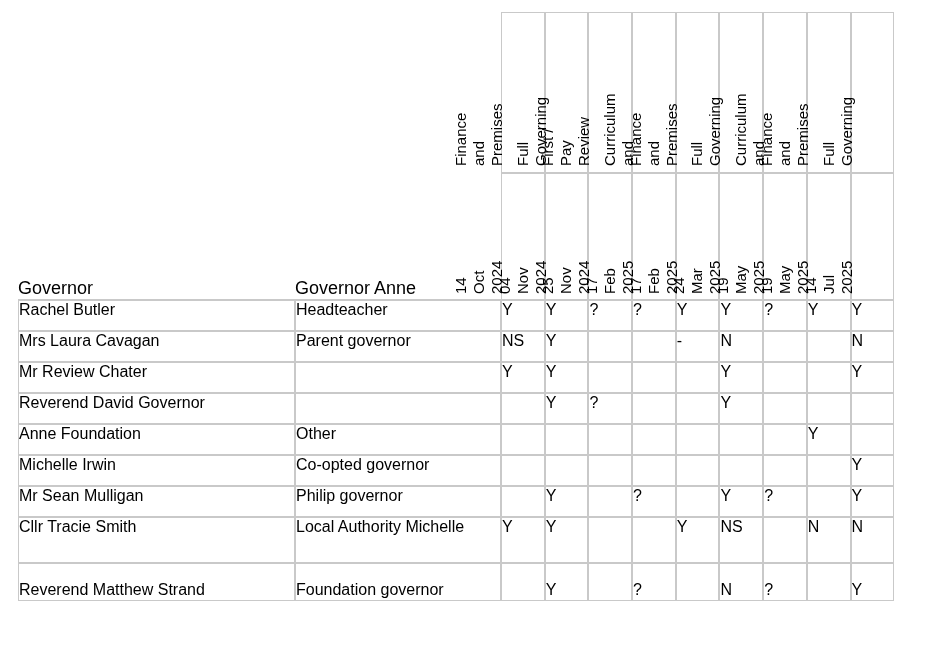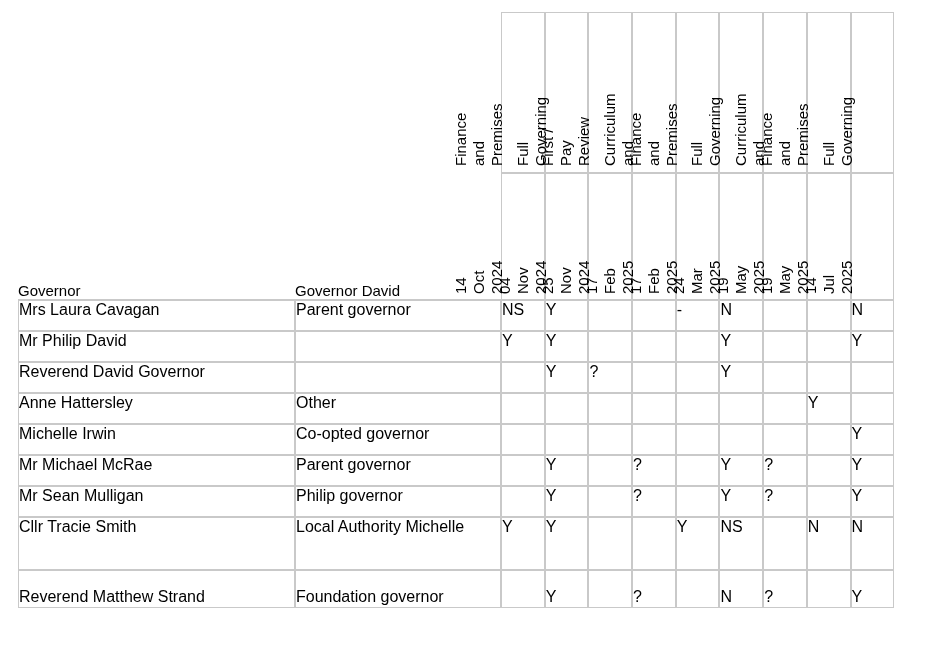--- a/index.html
+++ b/index.html
@@ -41,42 +41,42 @@
     left:4px;bottom:6px;
     transform-origin:0 100%;
     transform:rotate(-90deg);
     font-size:15px;line-height:18px;
     white-space:pre-line;
     color:var(--txt);
   }
   .rotd{bottom:5px;}
   .lbl{
     font-weight:bold;
-    font-size:15px;
+    font-size:18px;
     vertical-align:bottom;
     padding:0 0 5px 6px;
     border-bottom:1px solid var(--bc);
     background:var(--bg);
   }
   
   .c{
     border:1px solid var(--bc);
     font-size:16px;
     vertical-align:top;
     padding:4px 0 0 6px;
     background:var(--bg);
     white-space:nowrap;
     overflow:hidden;
   }
   .m{
     text-align:center;
     padding-left:0;
   }
   tr.r  > td{height:31px;}
-  tr.rt > td{height:53px;}
+  tr.rt > td{height:46px;}
   tr.rl > td{height:38px;vertical-align:middle;padding-top:16px;}
 </style>
 </head>
 <body>
 
 <div class="screen">
   <table class="grid">
     <colgroup>
       <col style="width:277px">
       <col style="width:206px">
@@ -127,21 +127,21 @@
 Premises</div>
           </th>
       <th class="hcell">
             <div class="rot">Full
 Governing</div>
           </th>
     </tr>
 
     <tr class="hr2">
       <td class="lbl">Governor</td>
-      <td class="lbl">Governor David</td>
+      <td class="lbl">Governor Anne</td>
       <th class="hcell">
             <div class="rot rotd">14 Oct
 2024</div>
           </th>
       <th class="hcell">
             <div class="rot rotd">04 Nov
 2024</div>
           </th>
       <th class="hcell">
             <div class="rot rotd">25 Nov
@@ -166,35 +166,48 @@
       <th class="hcell">
             <div class="rot rotd">19 May
 2025</div>
           </th>
       <th class="hcell">
             <div class="rot rotd">14 Jul
 2025</div>
           </th>
     </tr>
 
+    <tr class="r">
+      <td class="c">Rachel Butler</td>
+      <td class="c">Headteacher</td>
+      <td class="c m">Y</td>
+      <td class="c m">Y</td>
+      <td class="c m">?</td>
+      <td class="c m">?</td>
+      <td class="c m">Y</td>
+      <td class="c m">Y</td>
+      <td class="c m">?</td>
+      <td class="c m">Y</td>
+      <td class="c m">Y</td>
+    </tr>
     <tr class="r">
       <td class="c">Mrs Laura Cavagan</td>
       <td class="c">Parent governor</td>
       <td class="c m">NS</td>
       <td class="c m">Y</td>
       <td class="c m"></td>
       <td class="c m"></td>
       <td class="c m">-</td>
       <td class="c m">N</td>
       <td class="c m"></td>
       <td class="c m"></td>
       <td class="c m">N</td>
     </tr>
     <tr class="r">
-      <td class="c">Mr Philip David</td>
+      <td class="c">Mr Review Chater</td>
       <td class="c"></td>
       <td class="c m">Y</td>
       <td class="c m">Y</td>
       <td class="c m"></td>
       <td class="c m"></td>
       <td class="c m"></td>
       <td class="c m">Y</td>
       <td class="c m"></td>
       <td class="c m"></td>
       <td class="c m">Y</td>
@@ -206,21 +219,21 @@
       <td class="c m">Y</td>
       <td class="c m">?</td>
       <td class="c m"></td>
       <td class="c m"></td>
       <td class="c m">Y</td>
       <td class="c m"></td>
       <td class="c m"></td>
       <td class="c m"></td>
     </tr>
     <tr class="r">
-      <td class="c">Anne Hattersley</td>
+      <td class="c">Anne Foundation</td>
       <td class="c">Other</td>
       <td class="c m"></td>
       <td class="c m"></td>
       <td class="c m"></td>
       <td class="c m"></td>
       <td class="c m"></td>
       <td class="c m"></td>
       <td class="c m"></td>
       <td class="c m">Y</td>
       <td class="c m"></td>
@@ -228,33 +241,20 @@
     <tr class="r">
       <td class="c">Michelle Irwin</td>
       <td class="c">Co-opted governor</td>
       <td class="c m"></td>
       <td class="c m"></td>
       <td class="c m"></td>
       <td class="c m"></td>
       <td class="c m"></td>
       <td class="c m"></td>
       <td class="c m"></td>
-      <td class="c m"></td>
-      <td class="c m">Y</td>
-    </tr>
-    <tr class="r">
-      <td class="c">Mr Michael McRae</td>
-      <td class="c">Parent governor</td>
-      <td class="c m"></td>
-      <td class="c m">Y</td>
-      <td class="c m"></td>
-      <td class="c m">?</td>
-      <td class="c m"></td>
-      <td class="c m">Y</td>
-      <td class="c m">?</td>
       <td class="c m"></td>
       <td class="c m">Y</td>
     </tr>
     <tr class="r">
       <td class="c">Mr Sean Mulligan</td>
       <td class="c">Philip governor</td>
       <td class="c m"></td>
       <td class="c m">Y</td>
       <td class="c m"></td>
       <td class="c m">?</td>

